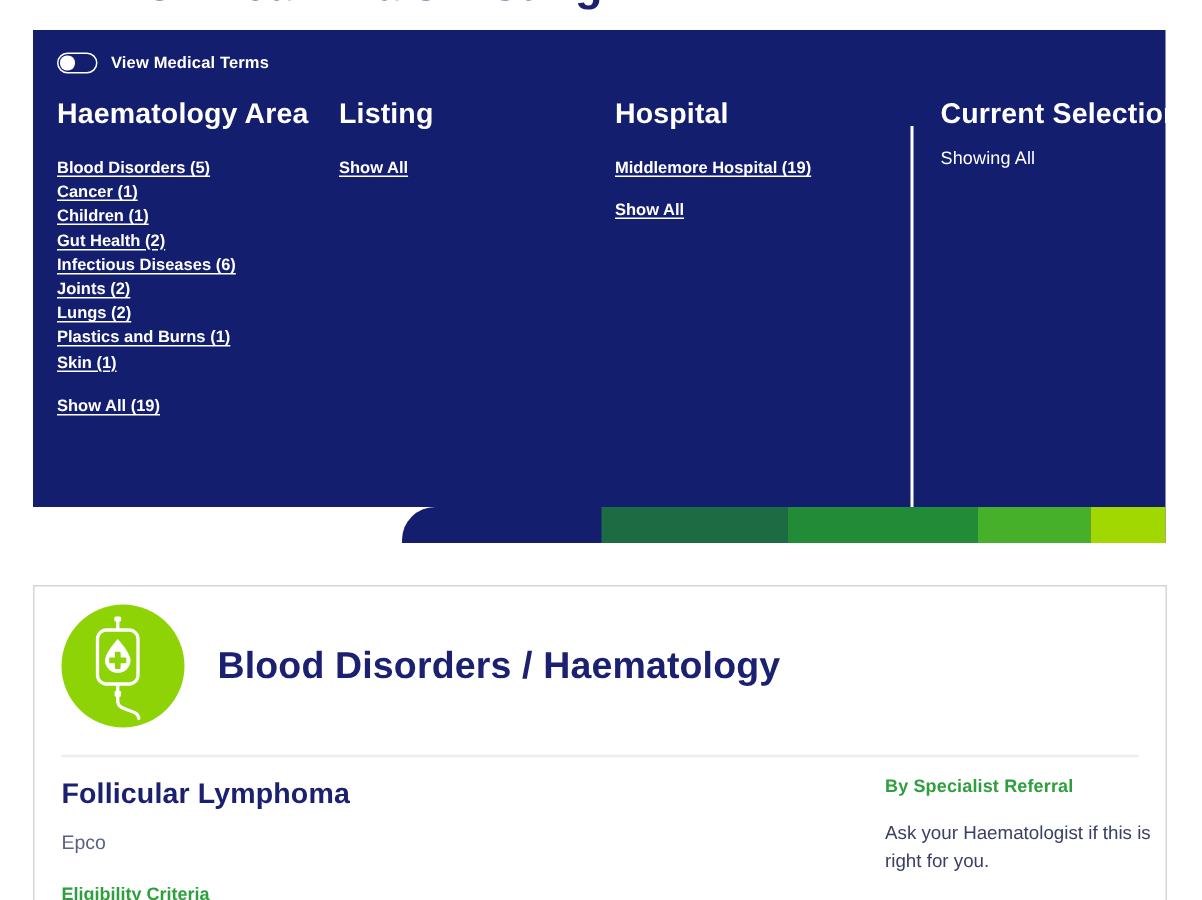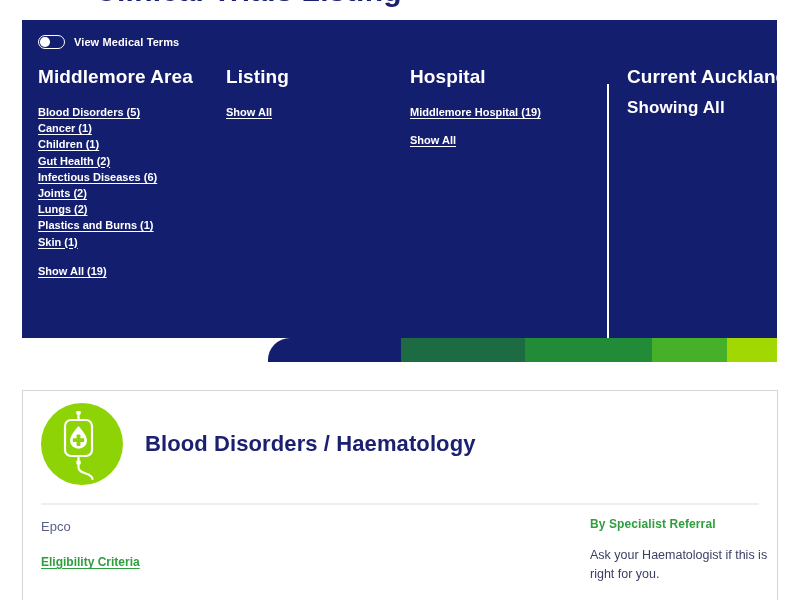--- a/index.html
+++ b/index.html
@@ -71,21 +71,21 @@
 
   .flink {
     display:block; color:#ffffff; font-size:11px; font-weight:700;
     text-decoration:underline; text-underline-offset:2px;
     line-height:16.2px; white-space:nowrap;
     cursor:pointer;
   }
   .showall { margin-top:13px; }
   .sub-show { margin-top:12px; }
   .showing-text {
-    color:#ffffff; font-size:17px; font-weight:700;
+    color:#ffffff; font-size:12px; font-weight:400;
     letter-spacing:.1px; white-space:nowrap;
   }
   .vdivider {
     position:absolute; left:585px; top:64px;
     width:1.5px; height:258px; background:#ffffff;
   }
 
   
   .bars { position:absolute; left:0; top:338px; height:24px; }
   .bar { position:absolute; top:0; height:24px; }
@@ -99,21 +99,21 @@
   .card-head {
     position:absolute; left:18px; top:12px;
     display:flex; align-items:center; gap:22px;
   }
   .icon-circle {
     width:82px; height:82px; border-radius:50%;
     background:#8ed306; flex:none; position:relative;
   }
   .icon-circle svg { position:absolute; left:0; top:0; }
   .card-title {
-    color:#1b2070; font-size:22px; font-weight:700;
+    color:#1b2070; font-size:25px; font-weight:700;
     letter-spacing:.1px; white-space:nowrap;
   }
   .card-divider {
     position:absolute; left:18px; top:112px;
     width:718px; height:2px; background:#eeeeee;
   }
 
   .trial-left { position:absolute; left:18px; top:128px; width:520px; }
   .trial-name {
     color:#1b2070; font-size:19px; font-weight:700;
@@ -152,21 +152,21 @@
     <div class="toggle-row">
       <div class="switch">
         <div class="knob"></div>
       </div>
       <span class="toggle-label">View Medical Terms</span>
     </div>
 
     <div class="cols">
 
       <div class="col col-0">
-        <div class="col-title">Middlemore Area</div>
+        <div class="col-title">Haematology Area</div>
         <a class="flink">Blood Disorders (5)</a>
         <a class="flink">Cancer (1)</a>
         <a class="flink">Children (1)</a>
         <a class="flink">Gut Health (2)</a>
         <a class="flink">Infectious Diseases (6)</a>
         <a class="flink">Joints (2)</a>
         <a class="flink">Lungs (2)</a>
         <a class="flink">Plastics and Burns (1)</a>
         <a class="flink">Skin (1)</a>
         <a class="flink showall">Show All (19)</a>
@@ -177,21 +177,21 @@
         <a class="flink sub-show">Show All</a>
       </div>
 
       <div class="col col-2">
         <div class="col-title">Hospital</div>
         <a class="flink">Middlemore Hospital (19)</a>
         <a class="flink sub-show">Show All</a>
       </div>
 
       <div class="col col-3">
-        <div class="col-title">Current Auckland</div>
+        <div class="col-title">Current Selection</div>
         <div class="showing-text">Showing All</div>
       </div>
 
     </div>
 
     <div class="vdivider"></div>
   </div>
 
   <div class="panel-tab"></div>
 
@@ -221,20 +221,21 @@
             <rect x="31.8" y="35.3" width="11.4" height="3.8" rx="0.6"></rect>
           </g>
         </svg>
       </div>
       <div class="card-title">Blood Disorders / Haematology</div>
     </div>
 
     <div class="card-divider"></div>
 
     <div class="trial-left">
+      <div class="trial-name">Follicular Lymphoma</div>
       <div class="trial-sub">Epco</div>
       <a class="crit-link">Eligibility Criteria</a>
     </div>
 
     <div class="trial-right">
       <div class="referral-title">By Specialist Referral</div>
       <div class="referral-body">Ask your Haematologist if this is right for you.</div>
     </div>
 
   </div>

